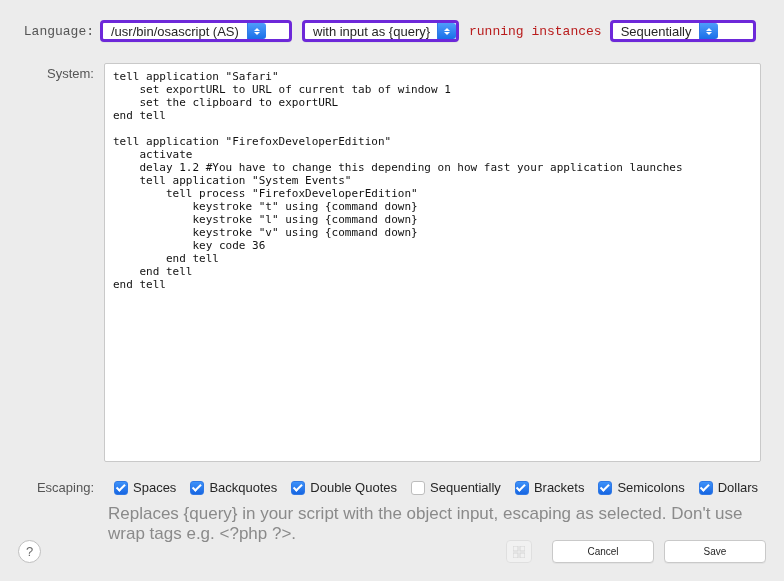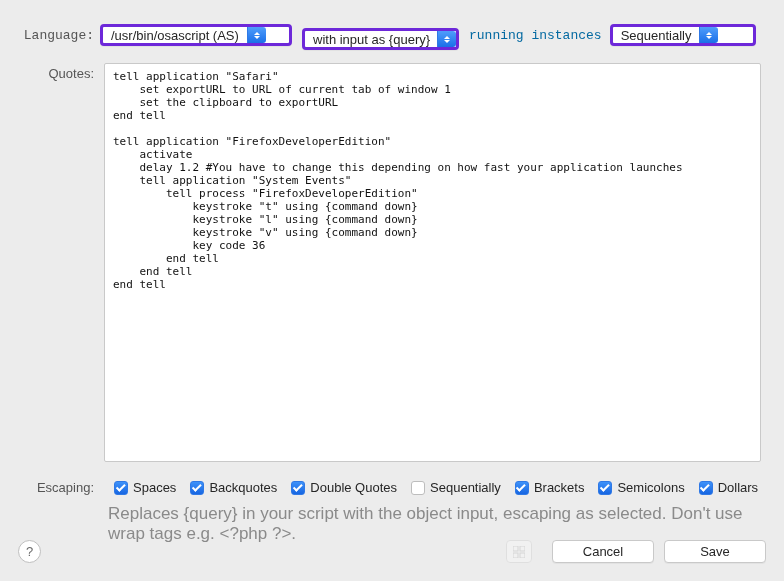--- a/index.html
+++ b/index.html
@@ -73,26 +73,26 @@
   .sel-arrows::before, .sel-arrows::after {
     content: "";
     width: 0; height: 0;
     border-left: 3px solid transparent;
     border-right: 3px solid transparent;
   }
   .sel-arrows::before { border-bottom: 3px solid #fff; }
   .sel-arrows::after  { border-top: 3px solid #fff; }
 
   .sel-lang   { width: 192px; margin-right: 10px; }
-  .sel-input  { width: 157px; margin-right: 10px; margin-top: 8px; }
+  .sel-input  { width: 157px; margin-right: 10px; }
   .sel-seq    { width: 146px; }
 
   .lbl-running {
     margin-right: 8px;
-    color: #0369a1;
+    color: #b91c1c;
   }
 
   
   .lbl-script {
     position: absolute;
     top: 66px;
     left: 0;
     width: 94px;
     text-align: right;
     color: #555;
@@ -210,21 +210,21 @@
   }
   .grid-btn svg { display:block; }
 
   .push {
     height: 21px;
     min-width: 72px;
     padding: 0 14px;
     border: 1px solid #c9c9c9;
     border-radius: 4px;
     background: #ffffff;
-    font-size: 13px;
+    font-size: 10px;
     color: #262626;
     display: inline-flex;
     align-items: center;
     justify-content: center;
     box-shadow: 0 1px 0 rgba(0,0,0,0.04);
     margin-left: 10px;
   }
 </style>
 </head>
 <body>
@@ -245,21 +245,21 @@
     </div>
 
     <div class="lbl lbl-running">running instances</div>
 
     <div class="mac-select sel-seq">
       <span class="sel-text">Sequentially</span>
       <span class="sel-arrows"></span>
     </div>
   </div>
 
-  <div class="lbl-script">Quotes:</div>
+  <div class="lbl-script">System:</div>
   <textarea class="script-box" spellcheck="false" style="">tell application "Safari"
     set exportURL to URL of current tab of window 1
     set the clipboard to exportURL
 end tell
 
 tell application "FirefoxDeveloperEdition"
     activate
     delay 1.2 #You have to change this depending on how fast your application launches
     tell application "System Events"
         tell process "FirefoxDeveloperEdition"

